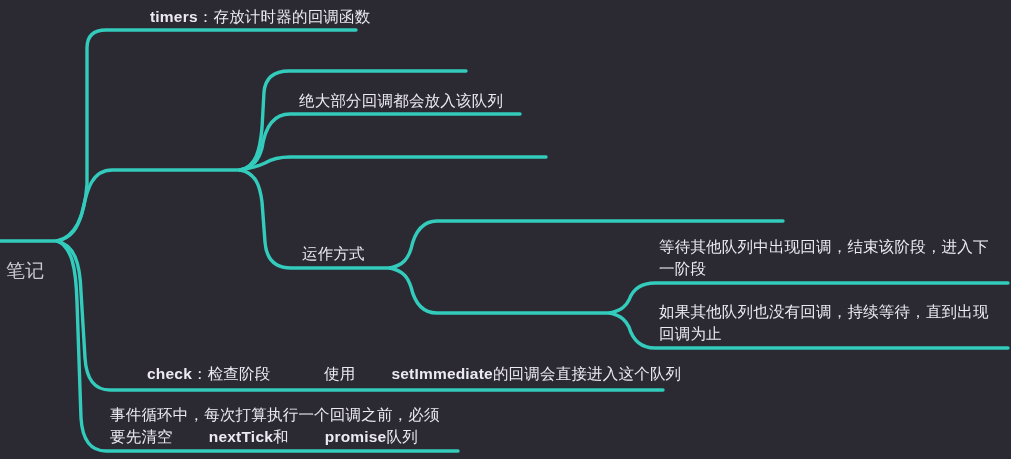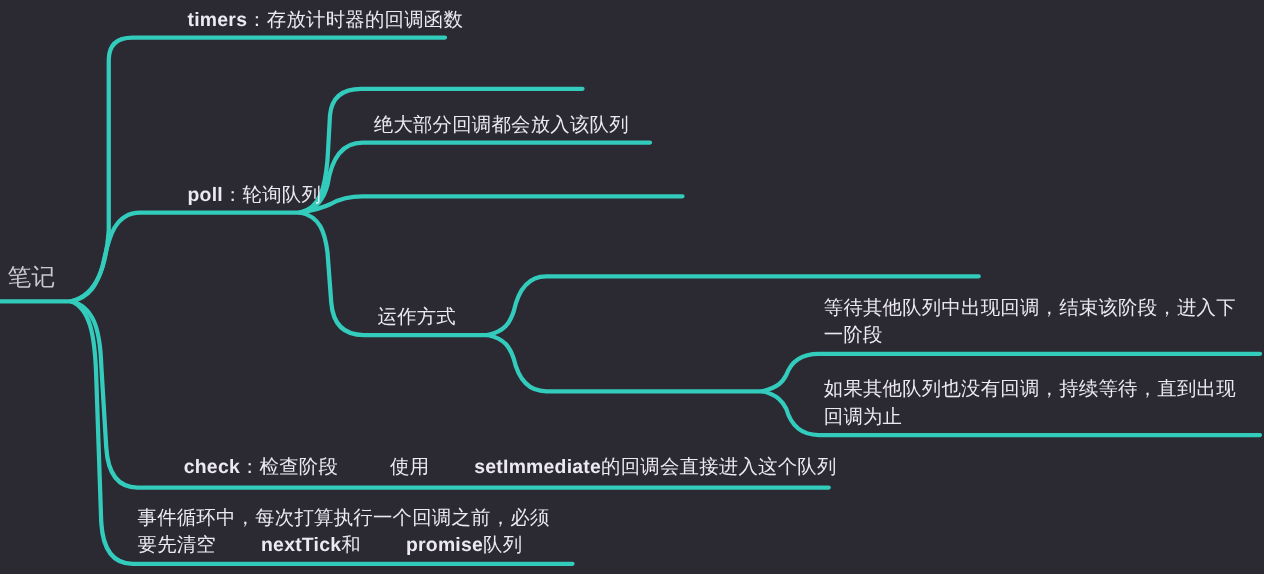--- a/index.html
+++ b/index.html
@@ -24,20 +24,21 @@
     font-size:15.5px;
     line-height:22px;
     white-space:pre-line;
     letter-spacing:0.2px;
   }
   .node .b{font-weight:bold;margin-left:36px;}
   .root{
     font-size:19px;
     line-height:24px;
     color:var(--root-text);
+    margin-top:48px;
   }
 </style>
 </head>
 <body>
 
 <div id="canvas">
 
   <svg id="wires" viewBox="0 0 1011 459" xmlns="http://www.w3.org/2000/svg">
     <path d="M 0 241 L 57 241"></path>
     <path d="M 57 241 C 78 236 85 212 87 184 L 87 48 Q 87 30 106 30 H 356"></path>
@@ -49,25 +50,24 @@
     <path d="M 240 170 C 252 168 259 166 265 163 Q 275 157 290 157 H 546"></path>
     <path d="M 240 170 C 256 173 260 186 262 202 L 265 242 Q 267 268 291 268 H 390"></path>
     <path d="M 390 268 C 404 265 408 258 411 249 Q 417 221 437 221 H 783"></path>
     <path d="M 390 268 C 404 271 408 278 411 287 Q 417 313 437 313 H 610"></path>
     <path d="M 610 313 C 622 310 626 306 629 300 Q 635 283 655 283 H 1008"></path>
     <path d="M 610 313 C 622 316 626 321 629 327 Q 635 348 655 348 H 1008"></path>
   </svg>
 
   <div class="node root" style="left:6px;top:211px;"><span>笔记</span></div>
   <div class="node" style="left:114px;top:6px;"><span class="b">timers</span><span>：存放计时器的回调函数</span></div>
-  <div class="node" style="left:114px;top:146px;"><span class="b">poll</span><span>：轮询队列</span></div>
   <div class="node" style="left:299px;top:90px;"><span>绝大部分回调都会放入该队列</span></div>
   <div class="node" style="left:302px;top:243px;"><span>运作方式</span></div>
   <div class="node" style="left:659px;top:236px;"><span>等待其他队列中出现回调，结束该阶段，进入下
 一阶段</span></div>
   <div class="node" style="left:659px;top:301px;"><span>如果其他队列也没有回调，持续等待，直到出现
 回调为止</span></div>
   <div class="node" style="left:111px;top:363px;"><span class="b">check</span><span>：检查阶段</span></div>
-  <div class="node" style="left:312px;top:363px;text-align:center;"><span>使用</span><span class="b">setImmediate</span><span>的回调会直接进入这个队列</span></div>
+  <div class="node" style="left:324px;top:363px;text-align:center;"><span>使用</span><span class="b">setImmediate</span><span>的回调会直接进入这个队列</span></div>
   <div class="node" style="left:110px;top:404px;"><span>事件循环中，每次打算执行一个回调之前，必须
 要先清空</span><span class="b">nextTick</span><span>和</span><span class="b">promise</span><span>队列</span></div>
 
 </div>
 
 </body></html>

